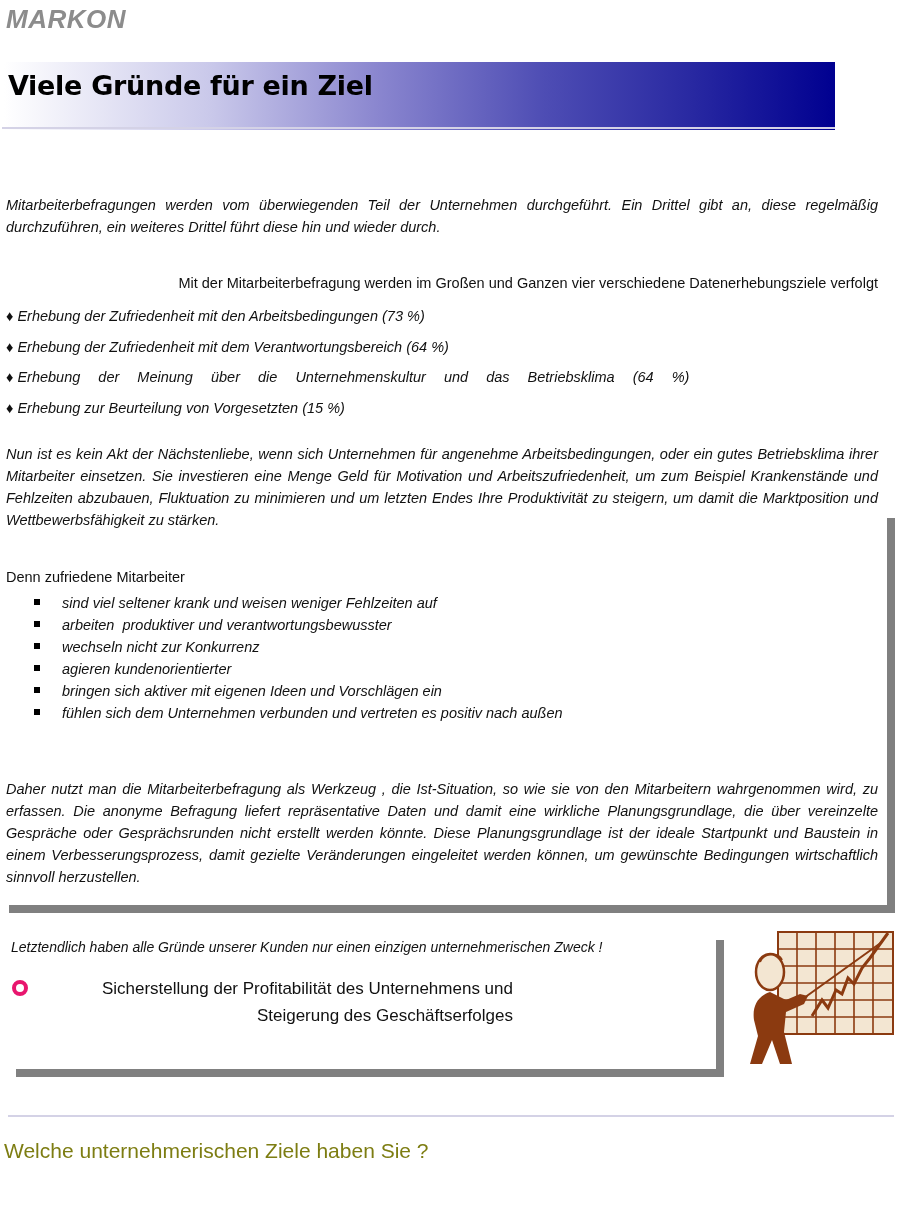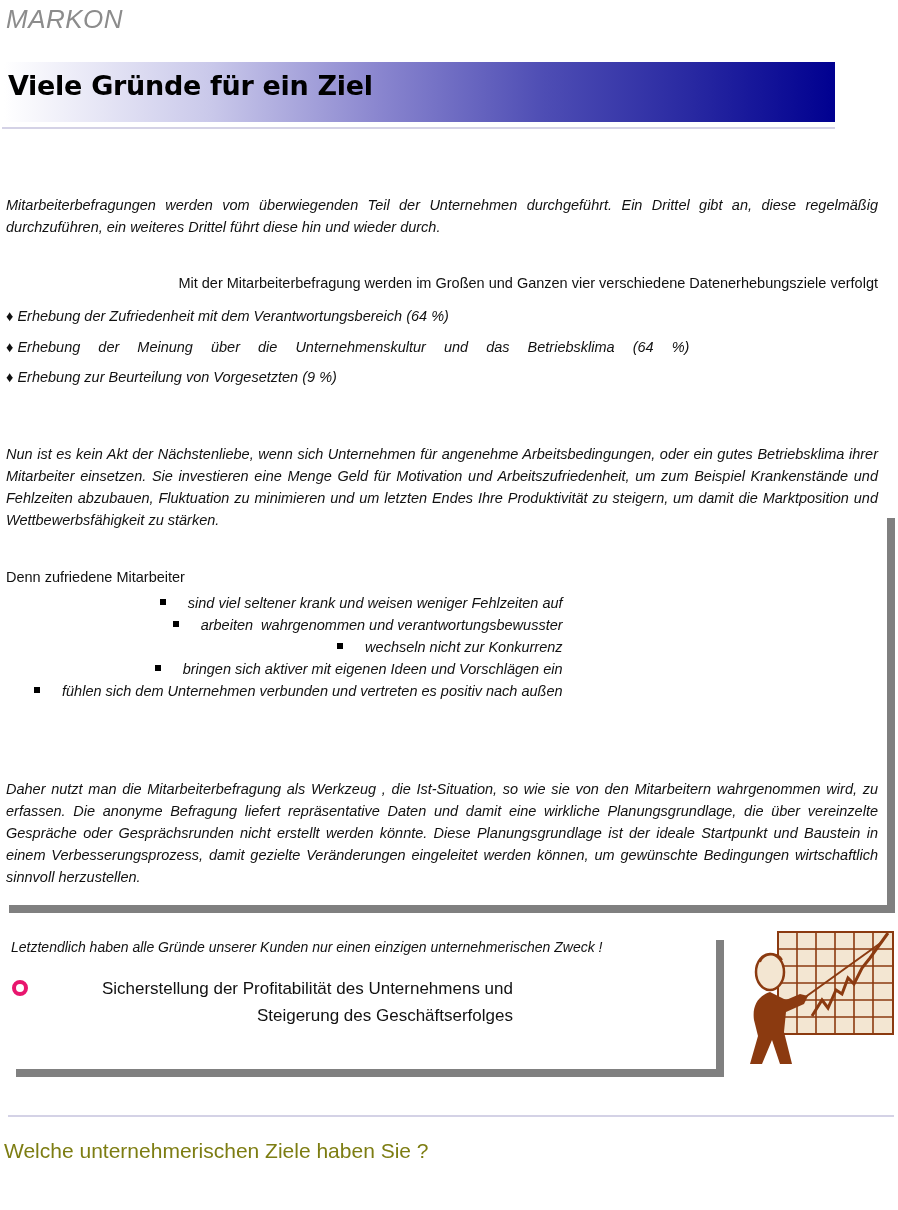--- a/index.html
+++ b/index.html
@@ -1,38 +1,38 @@
 <!DOCTYPE html>
 <html><head>
   <meta charset="utf-8">
   <style>
     html, body { margin: 0; padding: 0; background: #ffffff; }
     body { width: 898px; height: 1210px; position: relative; overflow: hidden;
            font-family: "Liberation Sans", sans-serif; color: #111; }
     .brand { position: absolute; left: 6px; top: 4px; font-size: 26px; font-style: italic;
-             color: #8c8c8c; letter-spacing: 0.5px; }
-    .title-bar { position: absolute; left: 4px; top: 62px; width: 831px; height: 60px;
+             color: #8c8c8c; letter-spacing: 0.5px; font-weight: bold; }
+    .title-bar { position: absolute; left: 4px; top: 62px; width: 831px; height: 68px;
                  background: linear-gradient(to right, #ffffff 0%, #c9c8ea 25%, #8a86cf 45%, #4e4db4 65%, #2a2aa2 82%, #000090 100%); }
     .title-bar h1 { margin: 0; position: absolute; left: 4px; top: 8px; font-size: 27px;
                     font-weight: bold; color: #000; font-family: "DejaVu Sans", sans-serif; letter-spacing: -0.3px; }
     .title-rule { position: absolute; left: 2px; top: 127px; width: 833px; height: 2px; background: #d4d2e6; }
 
     .text { position: absolute; left: 6px; width: 872px; font-size: 14.5px; line-height: 22px; }
     .it { font-style: italic; }
     .just { text-align: justify; text-align-last: left; }
 
     .p1 { top: 194px; }
     .p2 { top: 272px; text-align: right; }
     .goals { position: absolute; left: 6px; top: 303px; width: 700px; }
     .goal { font-size: 14.5px; font-style: italic; height: 30.5px; line-height: 26px; white-space: nowrap; }
     .goal .dia { font-style: normal; margin-right: 4px; }
     .goal.spread { word-spacing: 14px; }
     .p3 { top: 443px; }
     .p4 { top: 566px; }
-    .reasons { position: absolute; left: 34px; top: 592px; margin: 0; padding: 0; list-style: none; text-align: right; }
+    .reasons { position: absolute; left: 34px; top: 592px; margin: 0; padding: 0; list-style: none; }
     .reasons li { font-size: 14.5px; font-style: italic; height: 22px; line-height: 22px; white-space: nowrap; }
     .reasons .sq { display: inline-block; width: 6px; height: 6px; background: #000; margin-right: 22px; vertical-align: middle; position: relative; top: -2px; }
     .p5 { top: 778px; }
 
     .shadow-v1 { position: absolute; left: 887px; top: 518px; width: 8px; height: 395px; background: #808080; }
     .shadow-h1 { position: absolute; left: 9px; top: 905px; width: 886px; height: 8px; background: #808080; }
 
     .lead { position: absolute; left: 11px; top: 939px; font-size: 14px; font-style: italic; }
     .shadow-v2 { position: absolute; left: 716px; top: 940px; width: 8px; height: 137px; background: #808080; }
     .shadow-h2 { position: absolute; left: 16px; top: 1069px; width: 708px; height: 8px; background: #808080; }
@@ -52,32 +52,34 @@
 
 <div class="title-bar">
   <h1>Viele Gründe für ein Ziel</h1>
 </div>
 <div class="title-rule"></div>
 
 <div class="text it just p1">Mitarbeiterbefragungen werden vom überwiegenden Teil der Unternehmen durchgeführt. Ein Drittel gibt an, diese regelmäßig durchzuführen, ein weiteres Drittel führt diese hin und wieder durch.</div>
 <div class="text p2">Mit der Mitarbeiterbefragung werden im Großen und Ganzen vier verschiedene Datenerhebungsziele verfolgt</div>
 
 <div class="goals">
+  <div class="goal"><span class="dia">♦</span><span>Erhebung der Zufriedenheit mit den Arbeitsbedingungen (73 %)</span></div>
   <div class="goal"><span class="dia">♦</span><span>Erhebung der Zufriedenheit mit dem Verantwortungsbereich (64 %)</span></div>
   <div class="goal spread"><span class="dia">♦</span><span>Erhebung der Meinung über die Unternehmenskultur und das Betriebsklima (64 %)</span></div>
-  <div class="goal"><span class="dia">♦</span><span>Erhebung zur Beurteilung von Vorgesetzten (9 %)</span></div>
+  <div class="goal"><span class="dia">♦</span><span>Erhebung zur Beurteilung von Vorgesetzten (15 %)</span></div>
 </div>
 
 <div class="text it just p3">Nun ist es kein Akt der Nächstenliebe, wenn sich Unternehmen für angenehme Arbeitsbedingungen, oder ein gutes Betriebsklima ihrer Mitarbeiter einsetzen. Sie investieren eine Menge Geld für Motivation und Arbeitszufriedenheit, um zum Beispiel Krankenstände und Fehlzeiten abzubauen, Fluktuation zu minimieren und um letzten Endes Ihre Produktivität zu steigern, um damit die Marktposition und Wettbewerbsfähigkeit zu stärken.</div>
 
 <div class="text p4">Denn zufriedene Mitarbeiter</div>
 <ul class="reasons">
   <li><span class="sq"></span><span>sind viel seltener krank und weisen weniger Fehlzeiten auf</span></li>
-  <li><span class="sq"></span><span style="white-space:pre">arbeiten  wahrgenommen und verantwortungsbewusster</span></li>
+  <li><span class="sq"></span><span style="white-space:pre">arbeiten  produktiver und verantwortungsbewusster</span></li>
   <li><span class="sq"></span><span>wechseln nicht zur Konkurrenz</span></li>
+  <li><span class="sq"></span><span>agieren kundenorientierter</span></li>
   <li><span class="sq"></span><span>bringen sich aktiver mit eigenen Ideen und Vorschlägen ein</span></li>
   <li><span class="sq"></span><span>fühlen sich dem Unternehmen verbunden und vertreten es positiv nach außen</span></li>
 </ul>
 
 <div class="text it just p5">Daher nutzt man die Mitarbeiterbefragung als Werkzeug , die Ist-Situation, so wie sie von den Mitarbeitern wahrgenommen wird, zu erfassen. Die anonyme Befragung liefert repräsentative Daten und damit eine wirkliche Planungsgrundlage, die über vereinzelte Gespräche oder Gesprächsrunden nicht erstellt werden könnte. Diese Planungsgrundlage ist der ideale Startpunkt und Baustein in einem Verbesserungsprozess, damit gezielte Veränderungen eingeleitet werden können, um gewünschte Bedingungen wirtschaftlich sinnvoll herzustellen.</div>
 
 <div class="shadow-v1"></div>
 <div class="shadow-h1"></div>
 
 <div class="lead">Letztendlich haben alle Gründe unserer Kunden nur einen einzigen unternehmerischen Zweck !</div>

